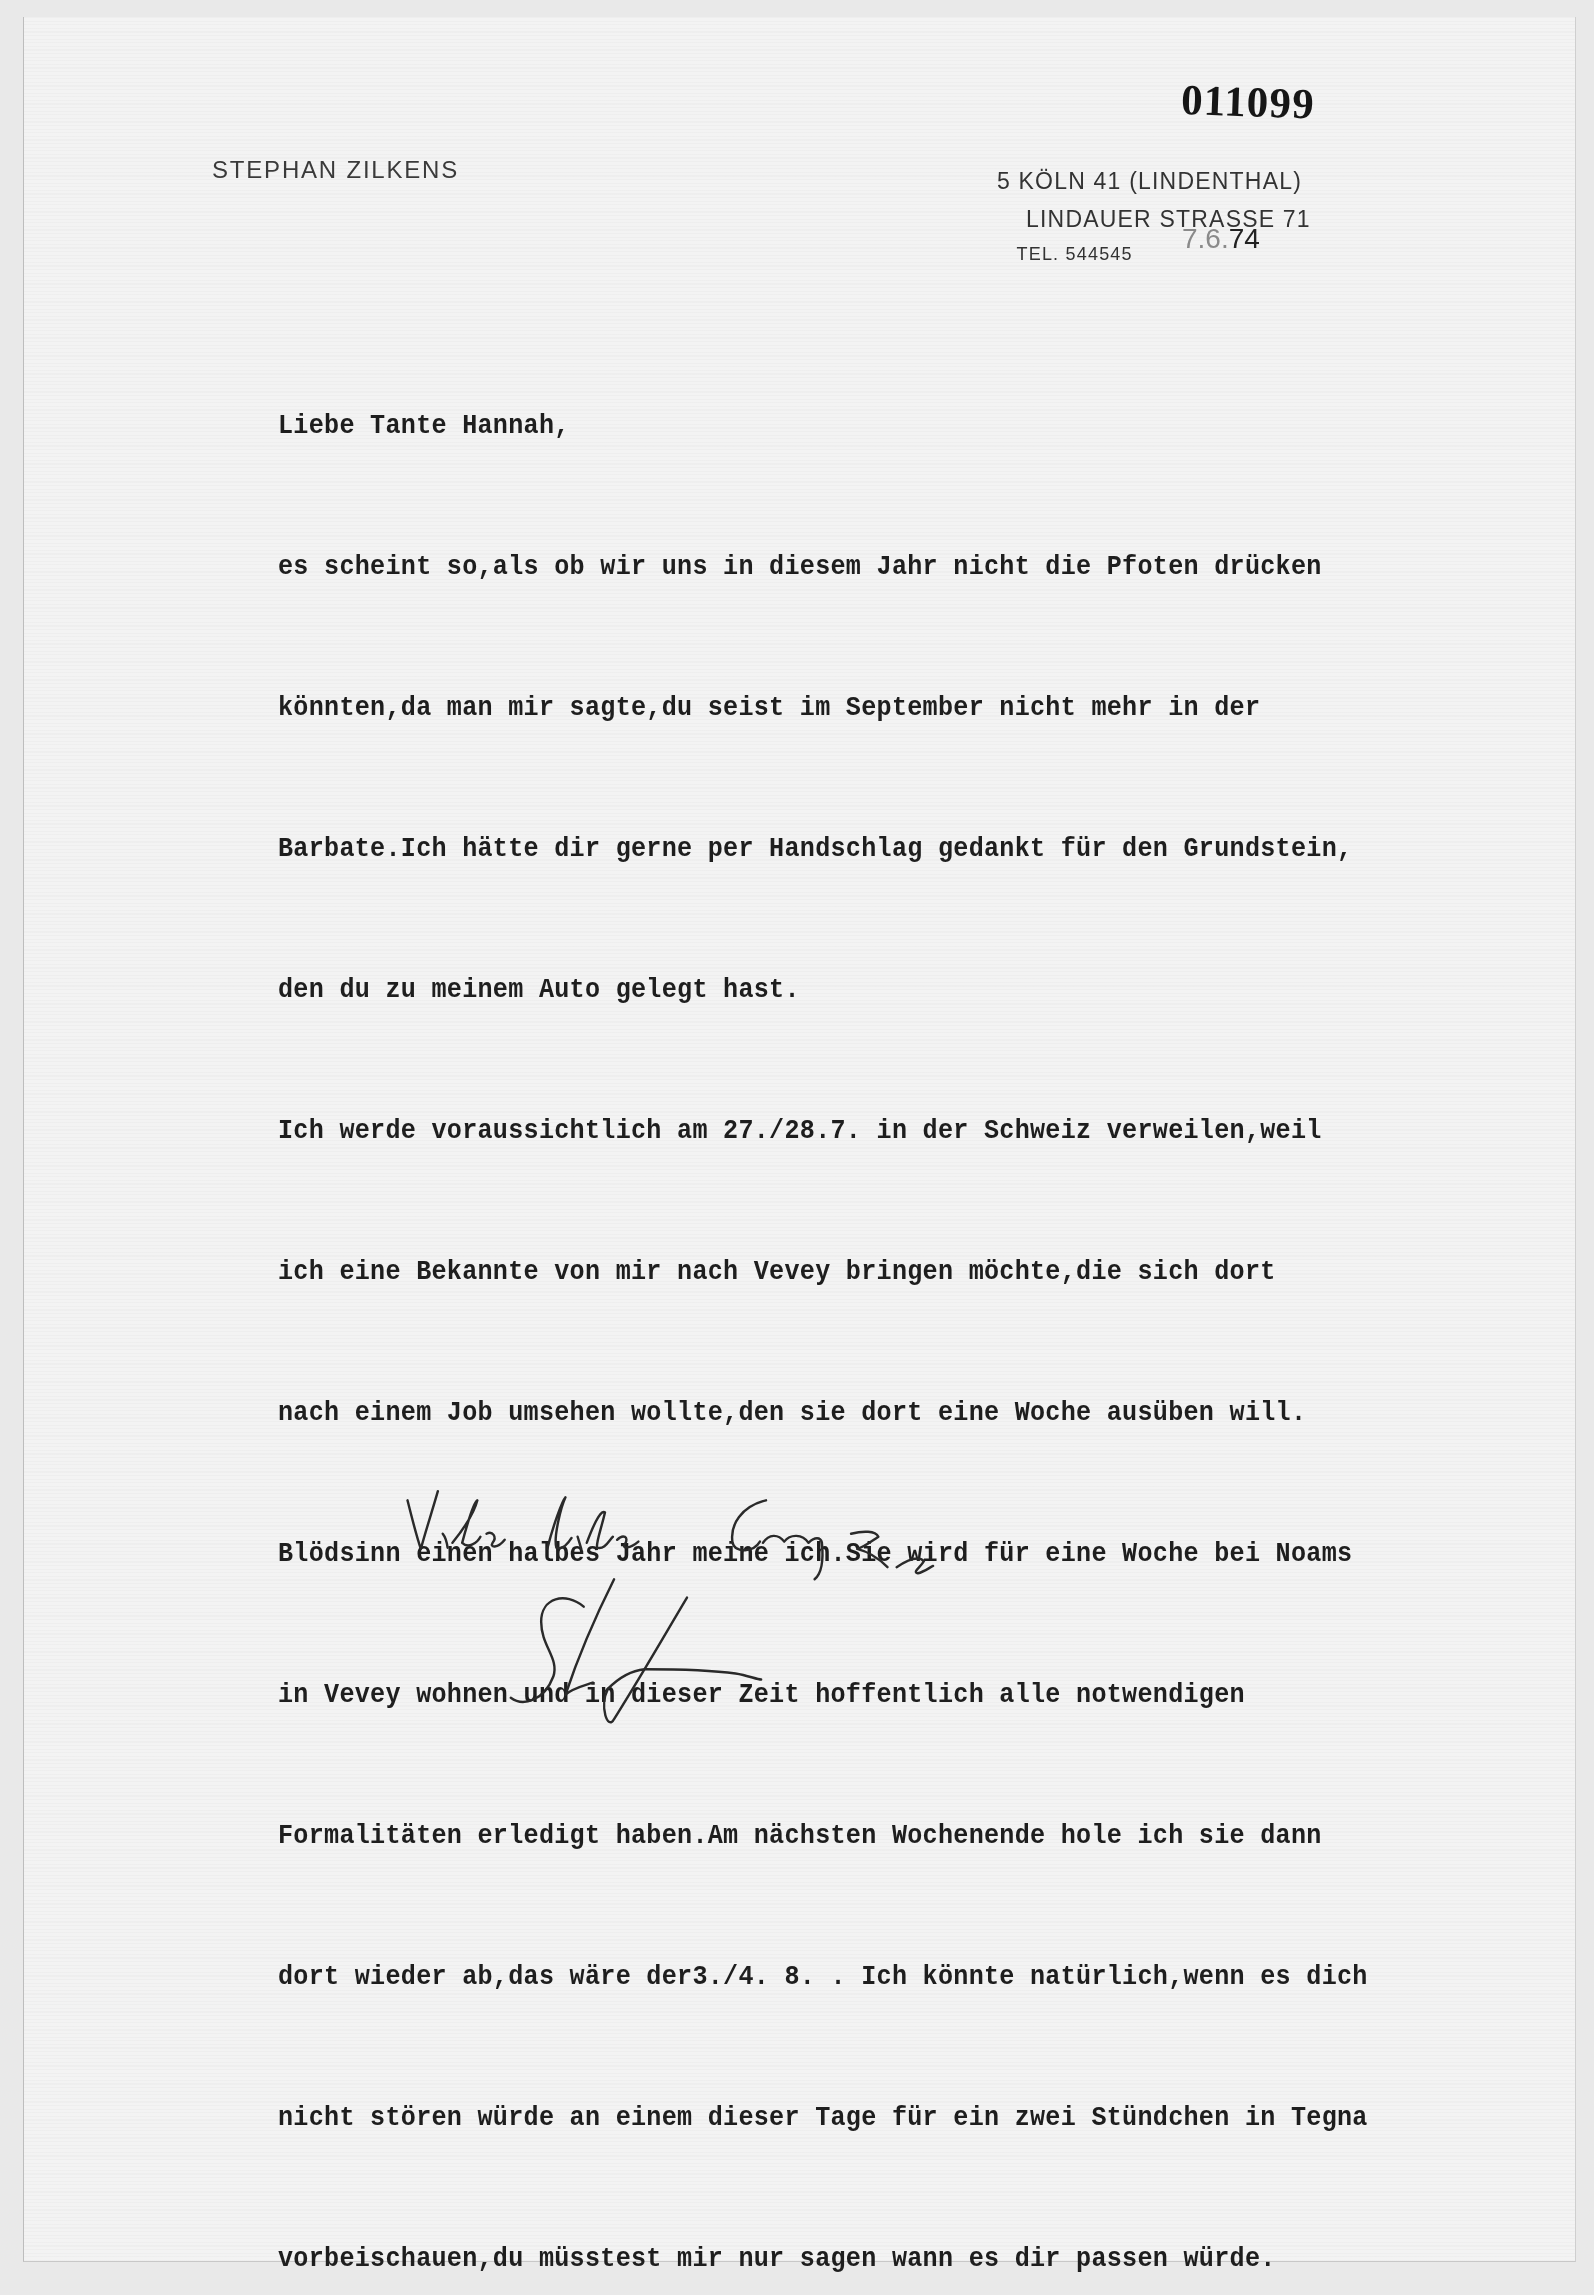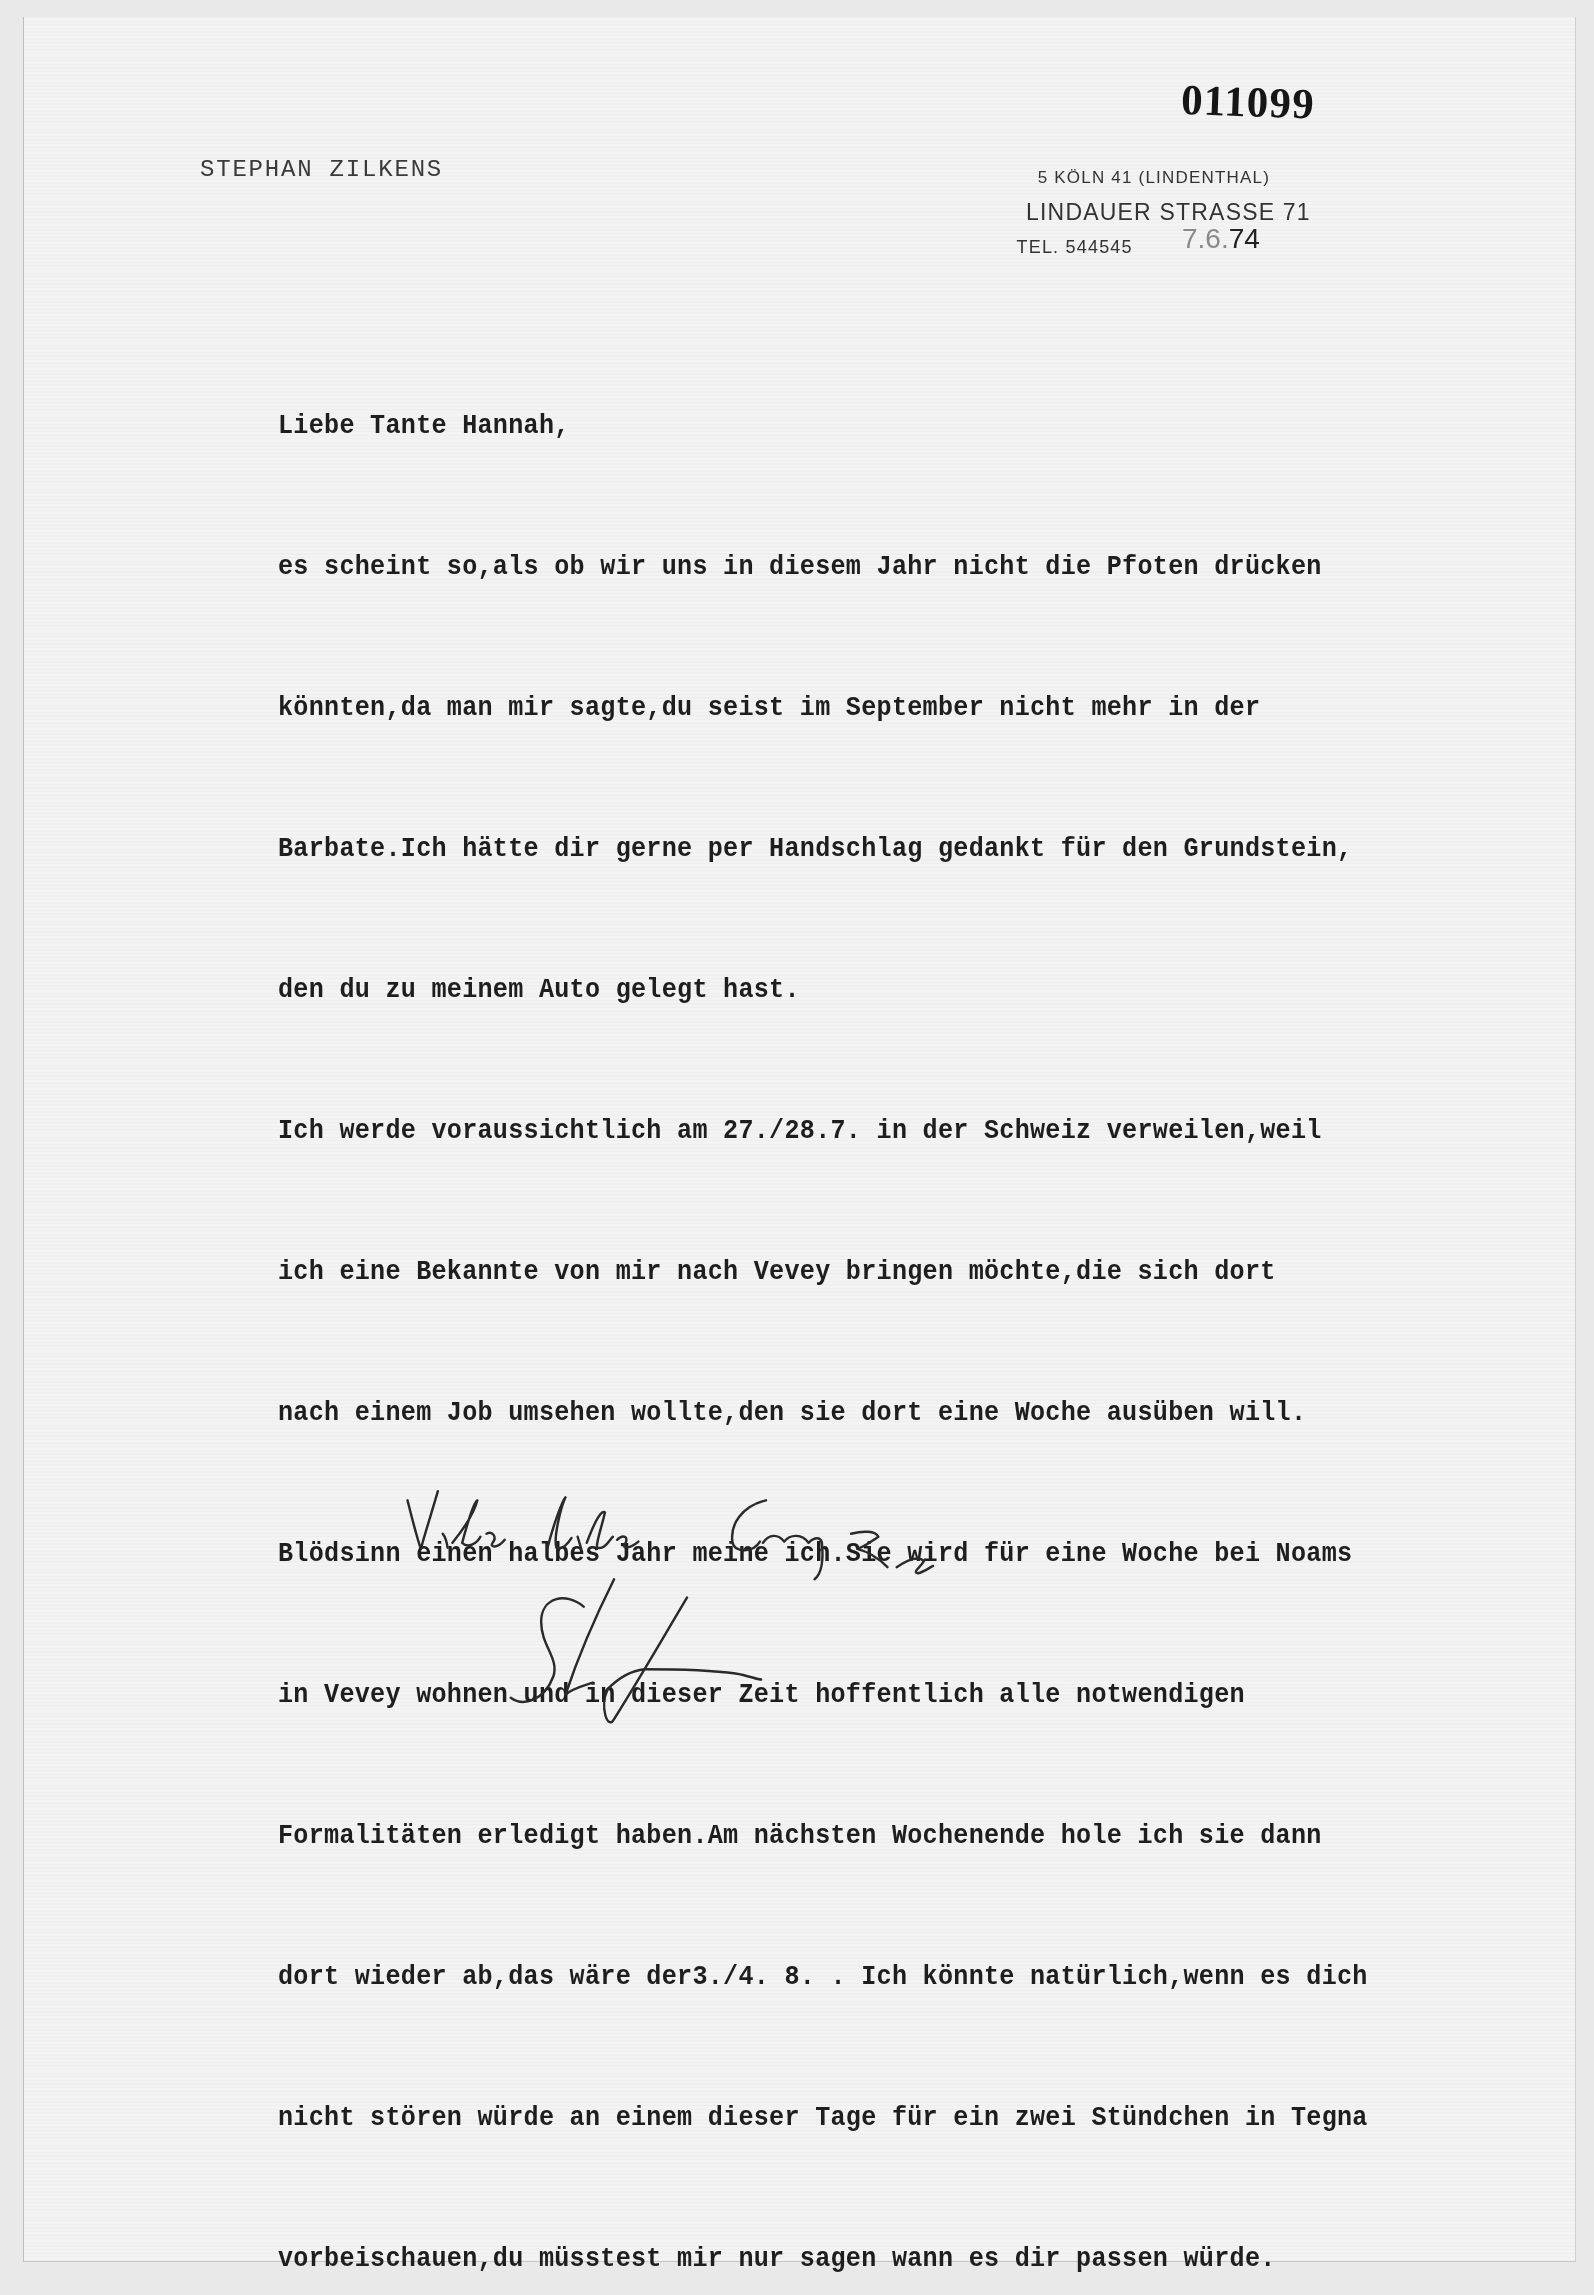--- a/index.html
+++ b/index.html
@@ -19,29 +19,29 @@
     border-right: 1.2px solid #cfcfcf;
     border-bottom: 1.8px solid #c8c8c8;
   }
   .doc-number {
     position: absolute; left: 1158px; top: 58px;
     font-family: "Liberation Serif", serif; font-weight: bold;
     font-size: 43px; color: #161616; letter-spacing: 1.2px;
     transform: rotate(2deg); transform-origin: left top;
   }
   .letterhead-name {
-    position: absolute; left: 176px; top: 139px;
-    font-family: Liberation Mono, monospace;
+    position: absolute; left: 188px; top: 139px;
+    font-family: Liberation Sans, sans-serif;
     font-size: 24px; letter-spacing: 1.8px; color: #3a3a3a;
   }
   .address {
     position: absolute; left: 973px; top: 151px;
     font-family: "Liberation Sans", sans-serif; color: #333;
   }
-  .address .l1 { font-size: 17px; letter-spacing: 1.2px; text-align: center; }
+  .address .l1 { font-size: 23px; letter-spacing: 1.2px; }
   .address .l2 { font-size: 23px; letter-spacing: 1.2px; margin-left: 29px; margin-top: 11px; }
   .address .l3 { font-size: 18px; letter-spacing: 1.2px; margin-left: 19.5px; margin-top: 11px; }
   .date {
     position: absolute; left: 1158px; top: 206px;
     font-family: Liberation Sans, sans-serif; font-size: 28px;
     color: #222;
   }
   .date .pencil { color: #8a8a8a; }
   .body {
     position: absolute; left: 254px; top: 292px;

